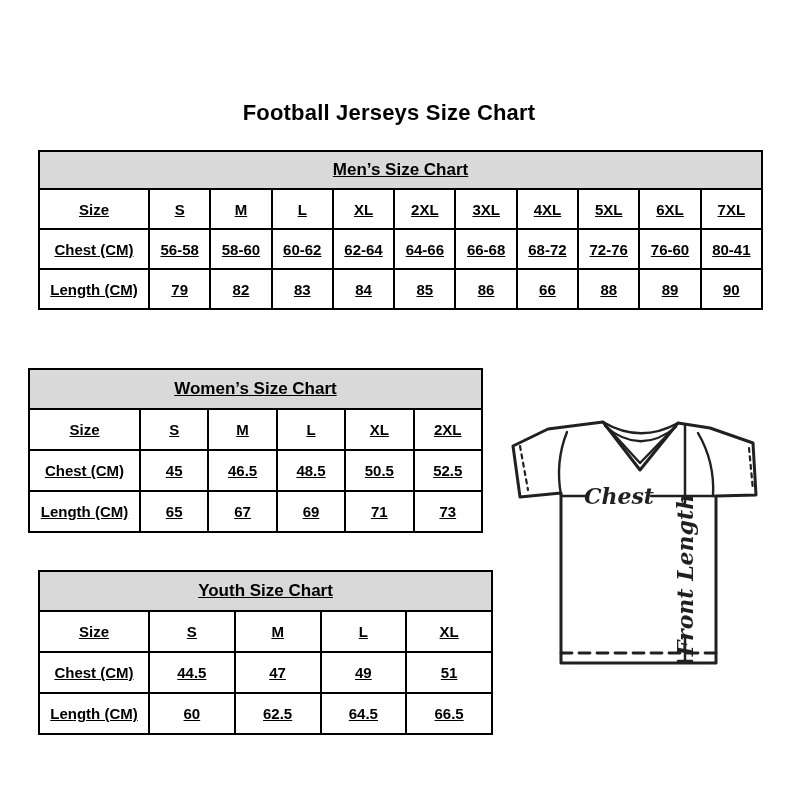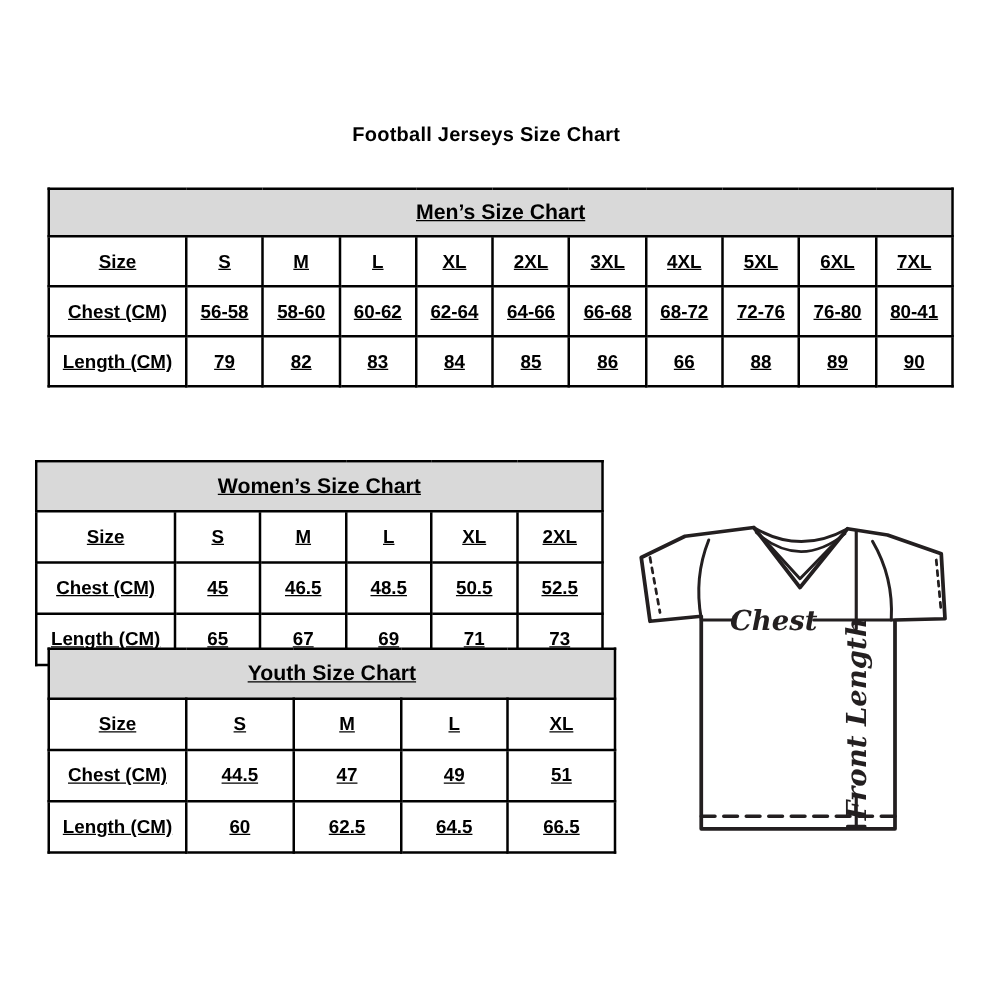--- a/index.html
+++ b/index.html
@@ -3,26 +3,26 @@
 <meta charset="utf-8">
 <style>
   html,body { margin:0; padding:0; background:#ffffff; }
   .canvas {
     position:relative; width:800px; height:800px; background:var(--bg,#fff);
     font-family:"Liberation Sans", sans-serif; color:var(--ink,#000);
     overflow:hidden;
   }
   .page-title {
     position:absolute; top:100px; left:0; width:778px; margin:0;
-    text-align:center; font-size:16px; font-weight:bold; letter-spacing:0.2px;
+    text-align:center; font-size:22px; font-weight:bold; letter-spacing:0.2px;
   }
   .tbl-wrap { position:absolute; }
   .tbl-wrap.mens   { left:38px; top:150px; width:725px; }
   .tbl-wrap.womens { left:28px; top:368px; width:455px; }
-  .tbl-wrap.youth  { left:38px; top:518px; width:455px; }
+  .tbl-wrap.youth  { left:38px; top:570px; width:455px; }
   table { border-collapse:collapse; table-layout:fixed; width:100%;text-decoration:underline; }
   th, td {
     border:2px solid var(--line,#000); text-align:center; vertical-align:middle;
     font-weight:bold; padding:0; overflow:hidden; white-space:nowrap;
   }
   th.tbl-title { background:var(--hdr,#d9d9d9); font-size:17px; }
   td { font-size:15px; }
   .mens   thead tr { height:38px; }
   .mens   tbody tr { height:40px; }
   .womens thead tr, .youth thead tr { height:40px; }
@@ -68,21 +68,21 @@
           <tr>
             <td>Chest (CM)</td>
             <td>56-58</td>
             <td>58-60</td>
             <td>60-62</td>
             <td>62-64</td>
             <td>64-66</td>
             <td>66-68</td>
             <td>68-72</td>
             <td>72-76</td>
-            <td>76-80</td>
+            <td>76-60</td>
             <td>80-41</td>
           </tr>
           <tr>
             <td>Length (CM)</td>
             <td>79</td>
             <td>82</td>
             <td>83</td>
             <td>84</td>
             <td>85</td>
             <td>86</td>

